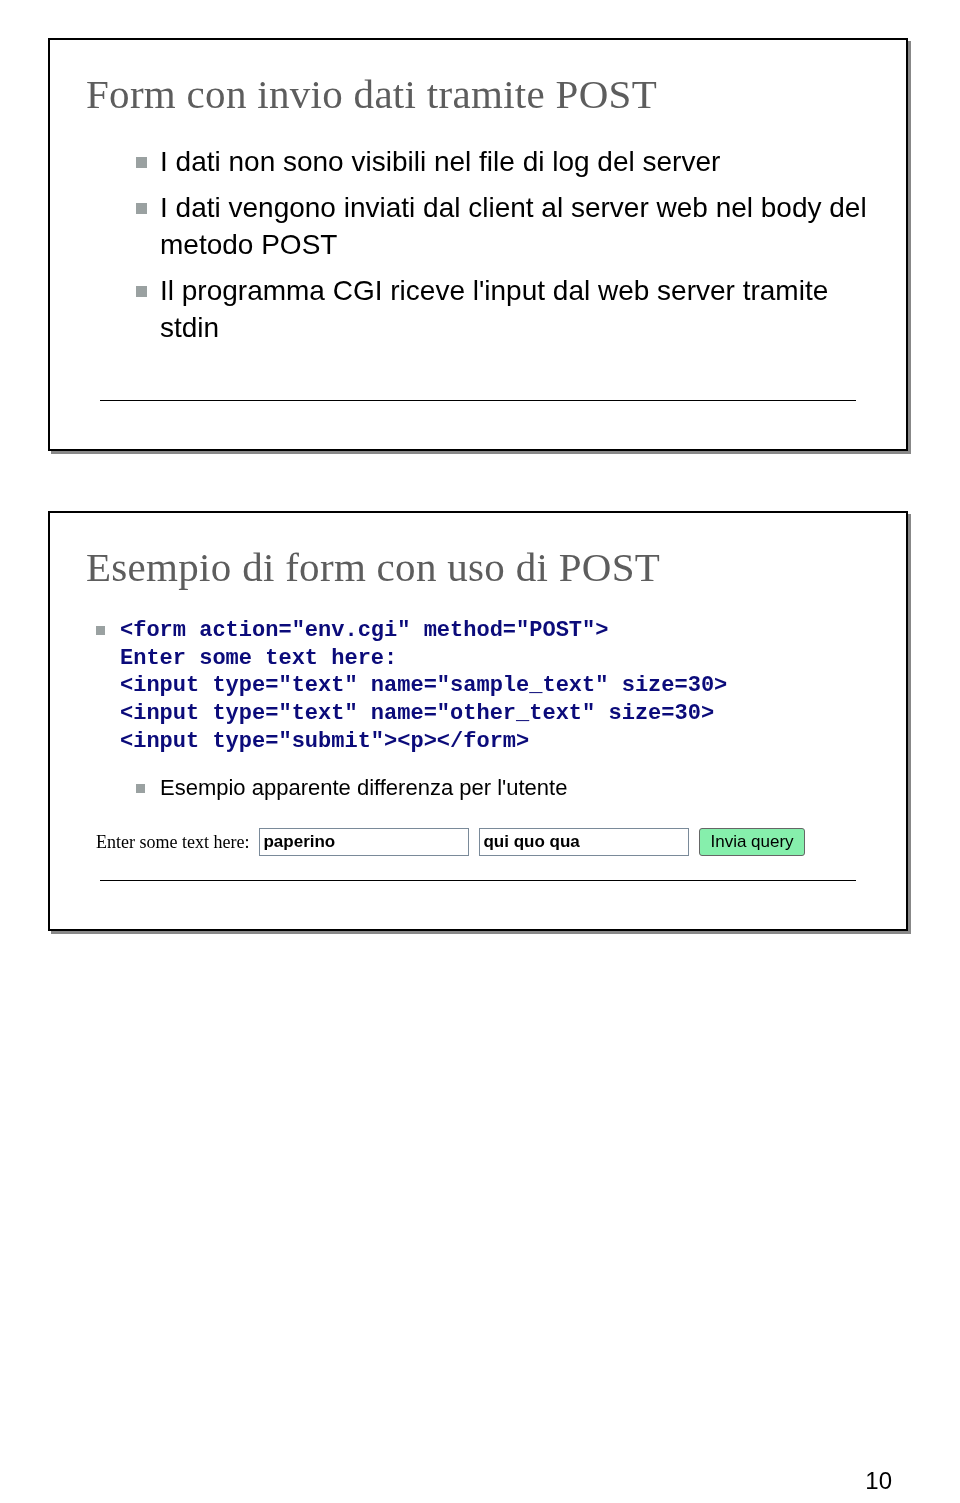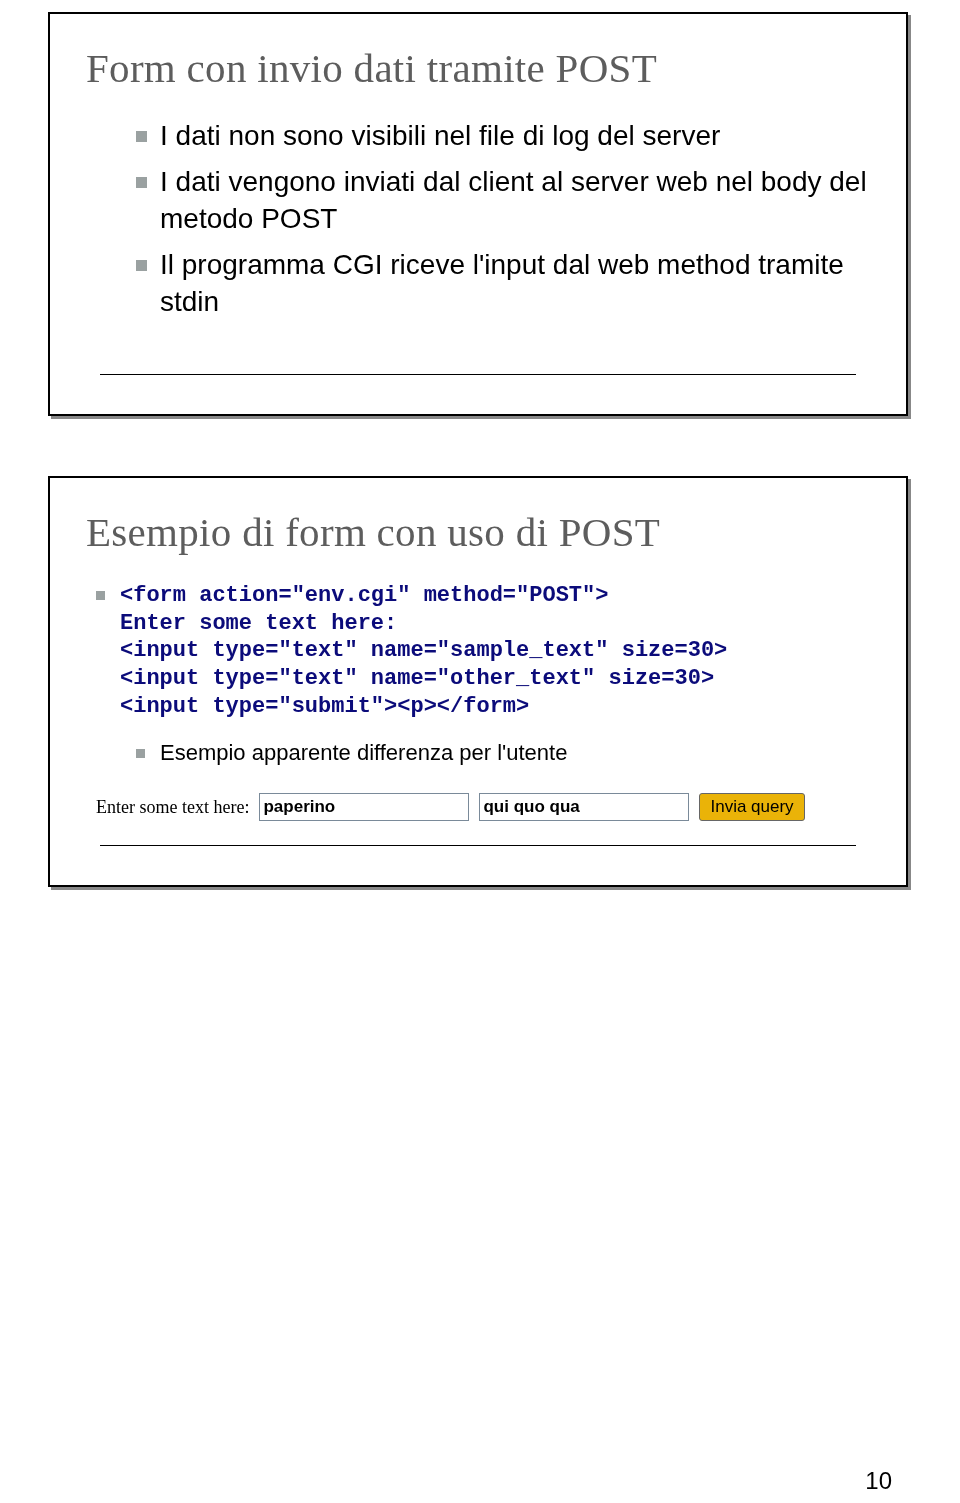--- a/index.html
+++ b/index.html
@@ -7,24 +7,24 @@
     padding: 0;
     background: #fff;
     width: 960px;
     font-family: "Times New Roman", Times, serif;
     color: #000;
   }
   .slide {
     position: relative;
     box-sizing: border-box;
     width: 860px;
-    margin: 12px 48px 60px 48px;
+    margin: 38px 48px 60px 48px;
     border: 2px solid #000;
     box-shadow: 3px 3px 0 #888;
-    padding: 24px 36px 31px 36px;
+    padding: 24px 36px 40px 36px;
   }
   .slide h1 {
     font-family: Garamond, "Times New Roman", serif;
     font-weight: 400;
     font-size: 41px;
     color: #5d5d5d;
     margin: 6px 0 26px 0;
     letter-spacing: 0.3px;
   }
   .bullets {
@@ -104,21 +104,21 @@
     border: 1px solid #7a8a99;
     height: 22px;
     box-sizing: content-box;
     width: 202px;
     font-weight: bold;
   }
   .form-preview .btn {
     font-family: Arial, sans-serif;
     font-size: 17px;
     padding: 3px 10px;
-    background: #eab308;
+    background: #86efac;
     border: 1px solid #666;
     border-radius: 3px;
     cursor: pointer;
   }
   .page-no {
     position: absolute;
     right: 60px;
     font-family: Arial, sans-serif;
     font-size: 24px;
     color: #000;
@@ -130,21 +130,21 @@
   }
 </style>
 </head>
 <body>
 
 <div class="slide">
   <h1>Form con invio dati tramite POST</h1>
   <ul class="bullets">
     <li>I dati non sono visibili nel file di log del server</li>
     <li>I dati vengono inviati dal client al server web nel body del metodo POST</li>
-    <li>Il programma CGI riceve l'input dal web method tramite stdin</li>
+    <li>Il programma CGI riceve l'input dal web server tramite stdin</li>
   </ul>
   <hr class="rule">
 </div>
 
 <div class="slide">
   <h1>Esempio di form con uso di POST</h1>
 
   <div class="code-block">
     <div class="firstline">&lt;form action="env.cgi" method="POST"&gt;</div>
     <div>Enter some text here:</div>

